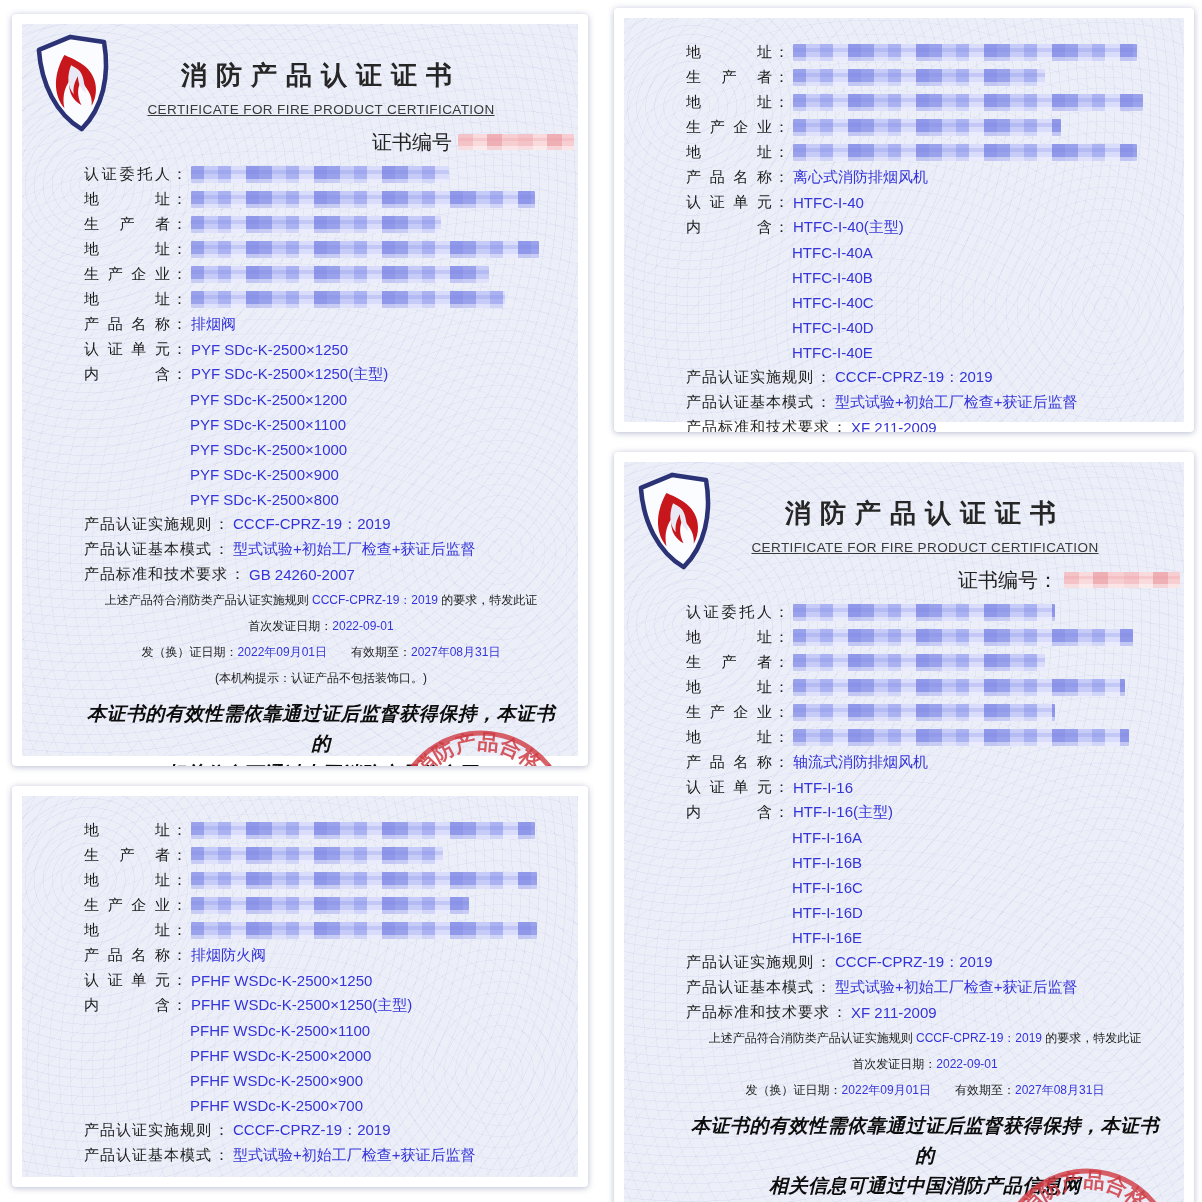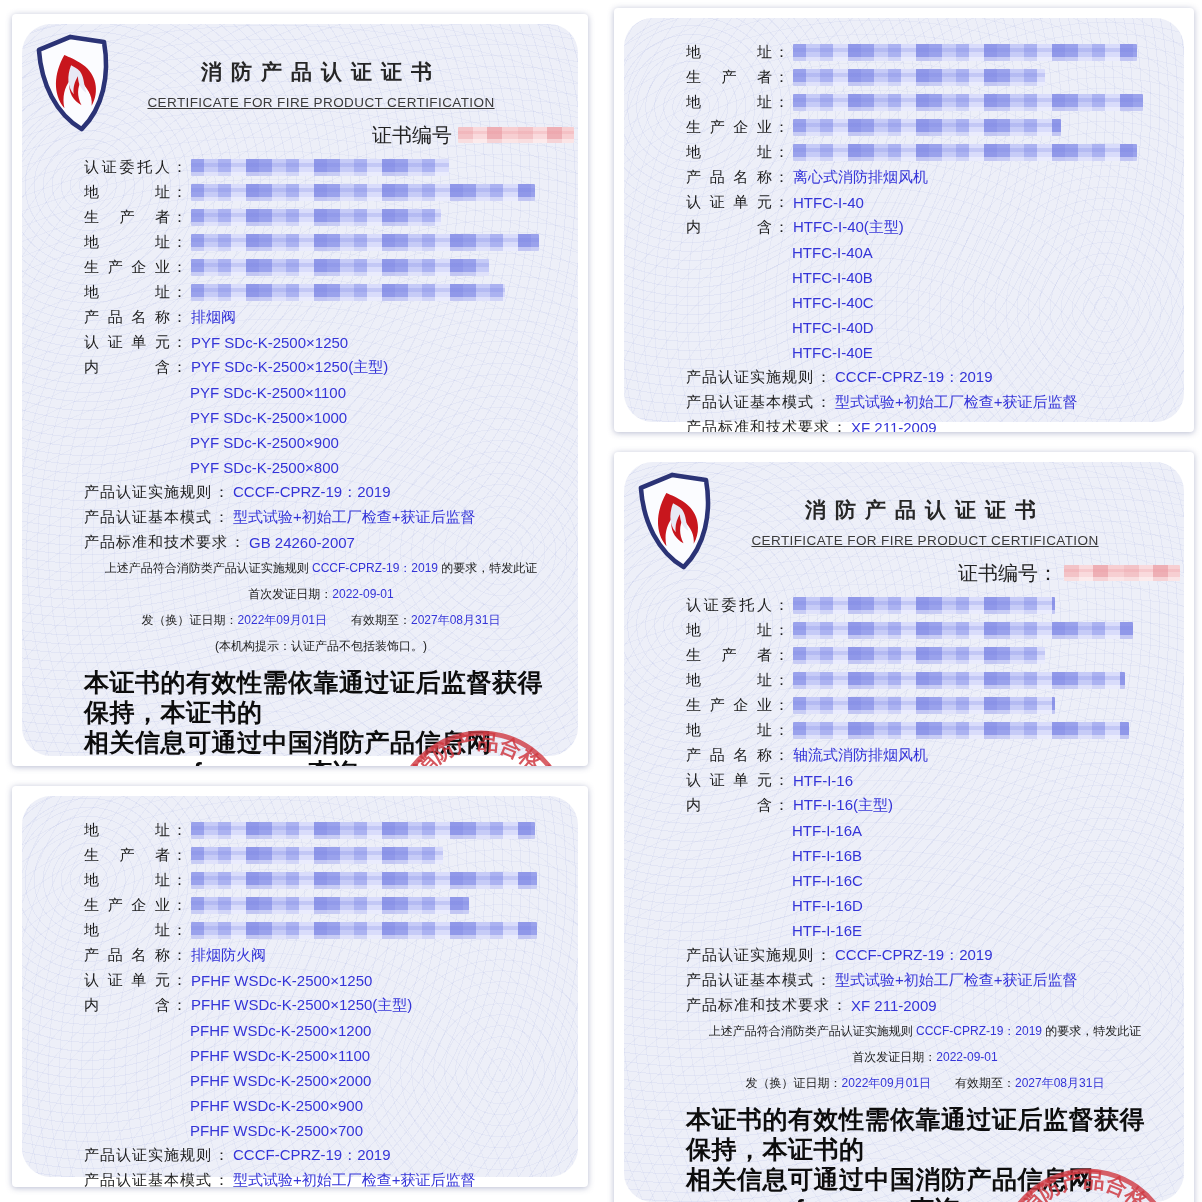--- a/index.html
+++ b/index.html
@@ -9,26 +9,26 @@
          box-shadow:0 1px 6px rgba(95,105,150,.45);overflow:hidden;box-sizing:border-box;}
   .pA{left:12px;top:14px;width:576px;height:752px;}
   .pB{left:12px;top:786px;width:576px;height:401px;}
   .pC{left:614px;top:8px;width:580px;height:424px;}
   .pD{left:614px;top:452px;width:580px;height:760px;}
   .scan{position:relative;width:100%;height:100%;box-sizing:border-box;
         background-color:#edeff8;
         background-image:
           repeating-radial-gradient(circle at 12% 22%, rgba(128,142,212,.10) 0 1px, transparent 1px 9px),
           repeating-radial-gradient(circle at 86% 72%, rgba(128,142,212,.08) 0 1px, transparent 1px 11px),
-          repeating-radial-gradient(circle at 45% 115%, rgba(128,142,212,.07) 0 1px, transparent 1px 14px); border-radius: 29px;}
+          repeating-radial-gradient(circle at 45% 115%, rgba(128,142,212,.07) 0 1px, transparent 1px 14px);}
   .pad{padding:6px 20px 0 62px;}
   .padC{padding:12px 20px 0 62px;}
   
   .logo{position:absolute;left:8px;top:8px;width:92px;height:102px;}
-  .title{margin-top:28px;text-align:center;font-size:21px;font-weight:700;letter-spacing:9px;color:#262626;}
+  .title{margin-top:28px;text-align:center;font-size:26px;font-weight:700;letter-spacing:9px;color:#262626;}
   .subtitle{margin-top:9px;text-align:center;font-size:13.5px;color:#3a3a3a;letter-spacing:.4px;text-decoration:underline;}
   .certno{margin-top:15px;display:flex;justify-content:flex-end;align-items:center;height:20px;}
   .certno .cl{font-size:20px;color:#222;margin-right:6px;}
   .redact-pink{display:inline-block;height:16px;width:116px;margin-right:-16px;border-radius:1px;
      background-image:
        repeating-linear-gradient(0deg, rgba(255,255,255,.45) 0 4px, rgba(255,255,255,0) 4px 9px, rgba(236,150,158,.25) 9px 12px, rgba(255,255,255,0) 12px 16px),
        repeating-linear-gradient(90deg,#f3c3c7 0 15px,#f9dadd 15px 29px,#eeafb5 29px 44px,#f7cfd2 44px 60px);}
   
   .fields{margin-top:10px;}
   .row{height:25px;display:flex;align-items:center;font-size:15px;}
@@ -38,21 +38,21 @@
   .val{color:#3434d8;margin-left:2px;white-space:nowrap;}
   .cont{padding-left:104px;}
   .redact{display:inline-block;height:17px;margin-left:2px;border-radius:1px;
      background-image:
        repeating-linear-gradient(0deg, rgba(255,255,255,.45) 0 4px, rgba(255,255,255,0) 4px 9px, rgba(118,128,226,.22) 9px 13px, rgba(255,255,255,0) 13px 17px),
        repeating-linear-gradient(90deg,#9aa2ec 0 13px,#c6cbf7 13px 27px,#abb2f1 27px 40px,#d9dcfb 40px 55px,#9098e9 55px 68px);}
   
   .line{height:26px;display:flex;align-items:center;justify-content:center;font-size:12px;color:#1c1c1c;white-space:pre;}
   .blue{color:#3434d8;}
   .gap{margin-left:24px;}
-  .validity{margin-top:8px;font-size:25px;font-weight:700;color:#0d0d0d;line-height:30px;letter-spacing:.5px;}
+  .validity{margin-top:8px;text-align:center;font-size:19px;font-weight:700;color:#0d0d0d;line-height:30px;letter-spacing:.5px;font-style:italic;}
   .seal{position:absolute;right:2px;transform:rotate(14deg);pointer-events:none;}
   .pA .seal{top:700px;}
   .pD .seal{top:700px;}
 </style>
 </head>
 <body>
 
 <div class="stage">
 
   <section class="panel pA">
@@ -111,20 +111,23 @@
               <span class="lbl">认证单元</span>
               <span class="colon">：</span>
               <span class="val">PYF SDc-K-2500×1250</span>
             </div>
             <div class="row">
               <span class="lbl">内含</span>
               <span class="colon">：</span>
               <span class="val">PYF SDc-K-2500×1250(主型)</span>
             </div>
             <div class="row cont">
+              <span class="val">PYF SDc-K-2500×1200</span>
+            </div>
+            <div class="row cont">
               <span class="val">PYF SDc-K-2500×1100</span>
             </div>
             <div class="row cont">
               <span class="val">PYF SDc-K-2500×1000</span>
             </div>
             <div class="row cont">
               <span class="val">PYF SDc-K-2500×900</span>
             </div>
             <div class="row cont">
               <span class="val">PYF SDc-K-2500×800</span>
@@ -203,23 +206,20 @@
             </div>
             <div class="row">
               <span class="lbl">认证单元</span>
               <span class="colon">：</span>
               <span class="val">PFHF WSDc-K-2500×1250</span>
             </div>
             <div class="row">
               <span class="lbl">内含</span>
               <span class="colon">：</span>
               <span class="val">PFHF WSDc-K-2500×1250(主型)</span>
-            </div>
-            <div class="row cont">
-              <span class="val">PFHF WSDc-K-2500×1200</span>
             </div>
             <div class="row cont">
               <span class="val">PFHF WSDc-K-2500×1100</span>
             </div>
             <div class="row cont">
               <span class="val">PFHF WSDc-K-2500×2000</span>
             </div>
             <div class="row cont">
               <span class="val">PFHF WSDc-K-2500×900</span>
             </div>

